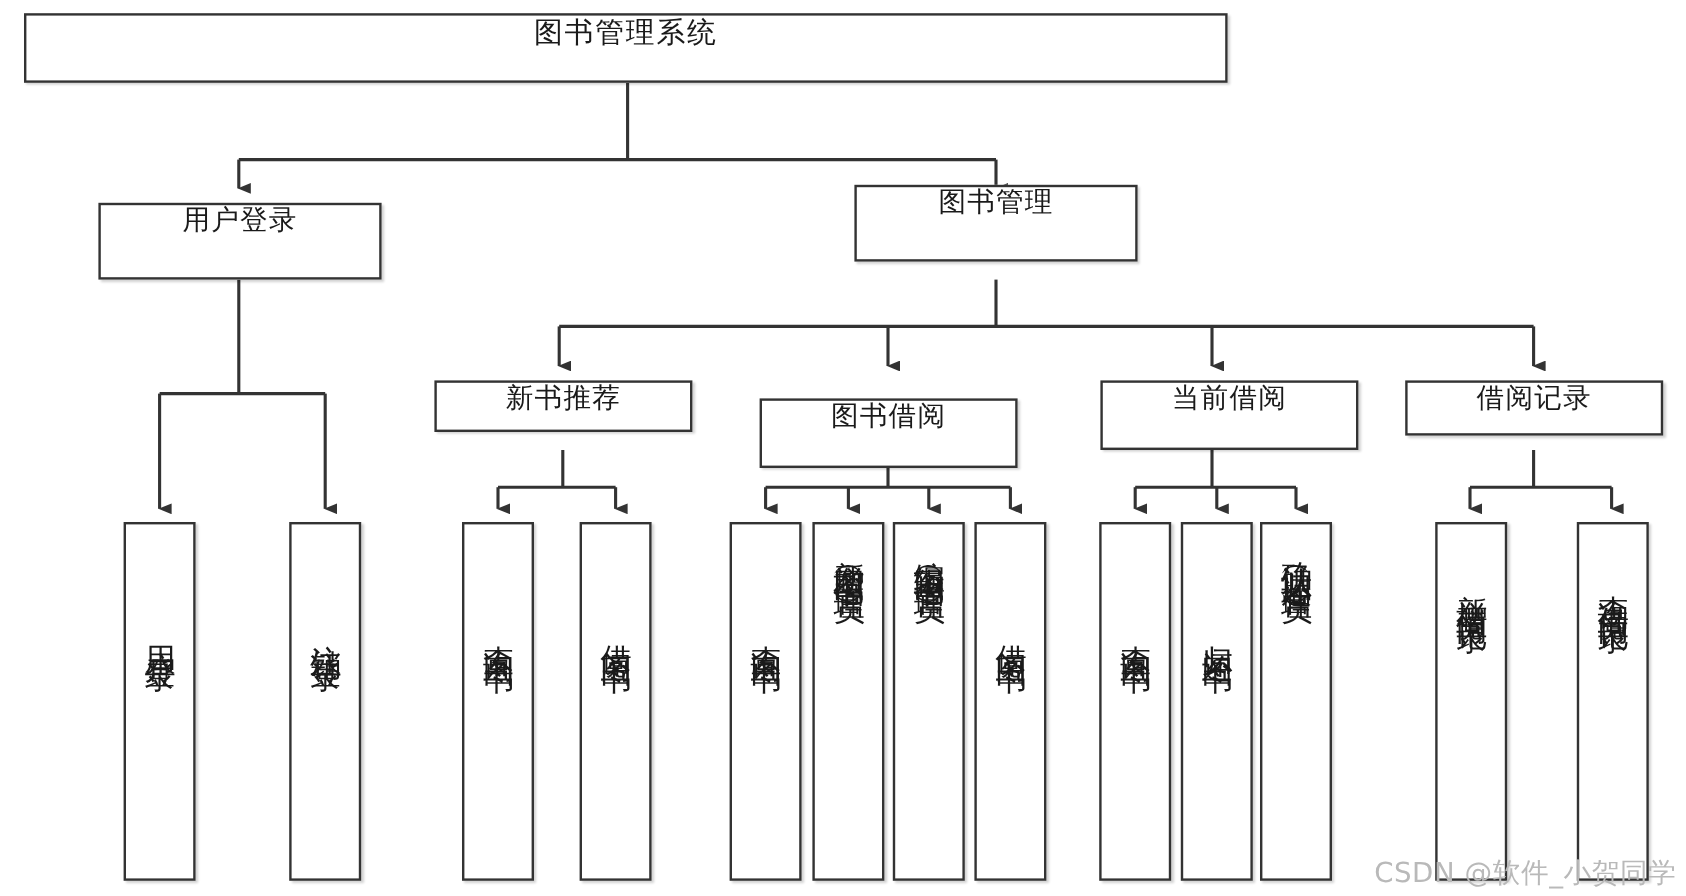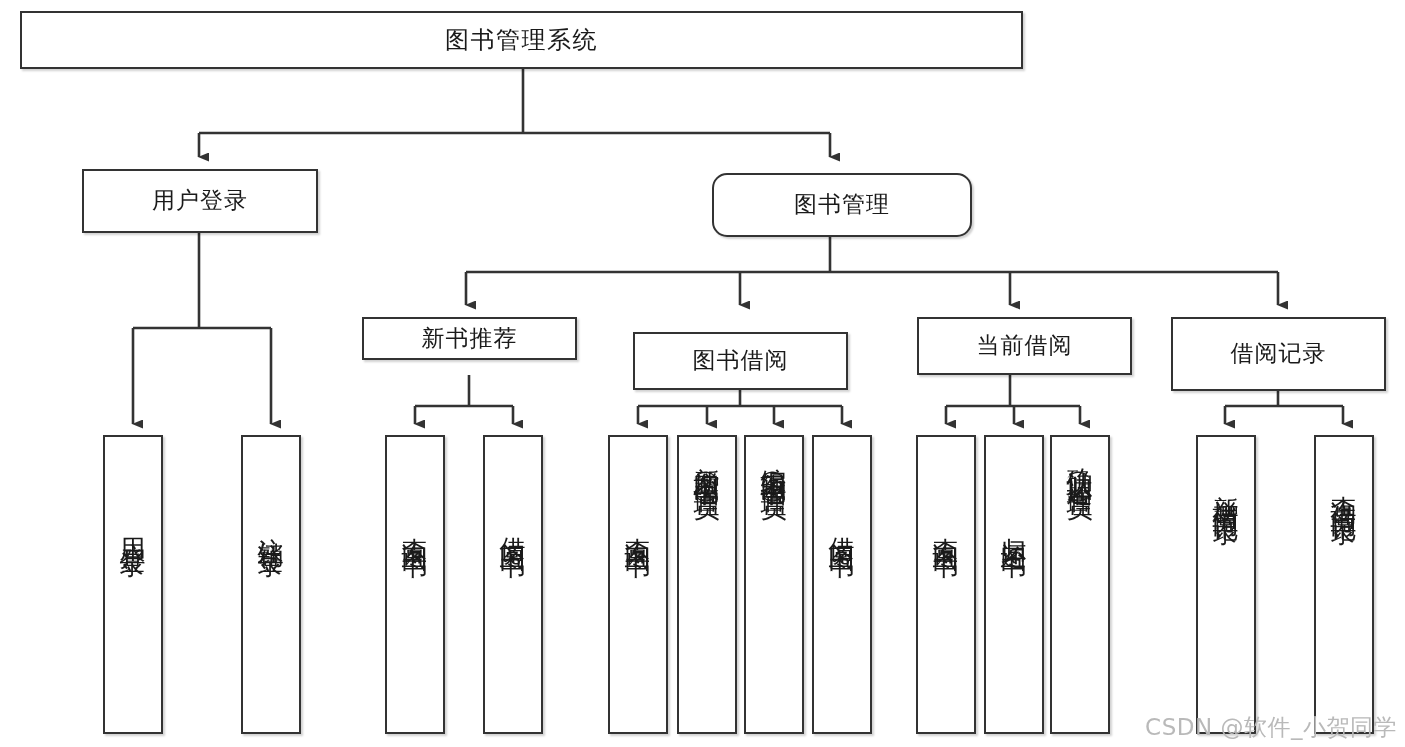--- a/index.html
+++ b/index.html
@@ -26,21 +26,20 @@
     height: 747px;
     pointer-events: none;
   }
   .node {
     position: absolute;
     box-sizing: border-box;
     background: #ffffff;
     border: 2px solid #333333;
     box-shadow: 2px 2px 2px rgba(0,0,0,0.18);
     display: flex;
-    align-items: center;
     justify-content: center;
     color: #1a1a1a;
   }
   .node .node-label {
     display: block;
     text-align: center;
     line-height: 1.18;
     white-space: nowrap;
   }
   
@@ -136,34 +135,34 @@
     </g>
   </svg>
 
   <div class="node horiz root" style="left:20px; top:11px; width:1003px; height:58px;">
     <span class="node-label">图书管理系统</span>
   </div>
 
   <div class="node horiz" style="left:82px; top:169px; width:236px; height:64px;">
     <span class="node-label">用户登录</span>
   </div>
-  <div class="node horiz" style="left:712px; top:173px; width:260px; height:64px;border-radius:15px;">
+  <div class="node horiz" style="left:712px; top:154px; width:236px; height:64px;">
     <span class="node-label">图书管理</span>
   </div>
 
   <div class="node horiz" style="left:362px; top:317px; width:215px; height:43px;">
     <span class="node-label">新书推荐</span>
   </div>
   <div class="node horiz" style="left:633px; top:332px; width:215px; height:58px;">
     <span class="node-label">图书借阅</span>
   </div>
   <div class="node horiz" style="left:903px; top:317px; width:215px; height:58px;margin-left:14px;">
     <span class="node-label">当前借阅</span>
   </div>
-  <div class="node horiz" style="left:1171px; top:317px; width:215px; height:74px;">
+  <div class="node horiz" style="left:1171px; top:317px; width:215px; height:46px;">
     <span class="node-label">借阅记录</span>
   </div>
 
   <div class="node vert" style="left:103px; top:435px; width:60px; height:299px; padding-top:80px;">
     <span class="node-label">用户登录</span>
   </div>
   <div class="node vert" style="left:241px; top:435px; width:60px; height:299px; padding-top:80px;">
     <span class="node-label">注销登录</span>
   </div>
 

